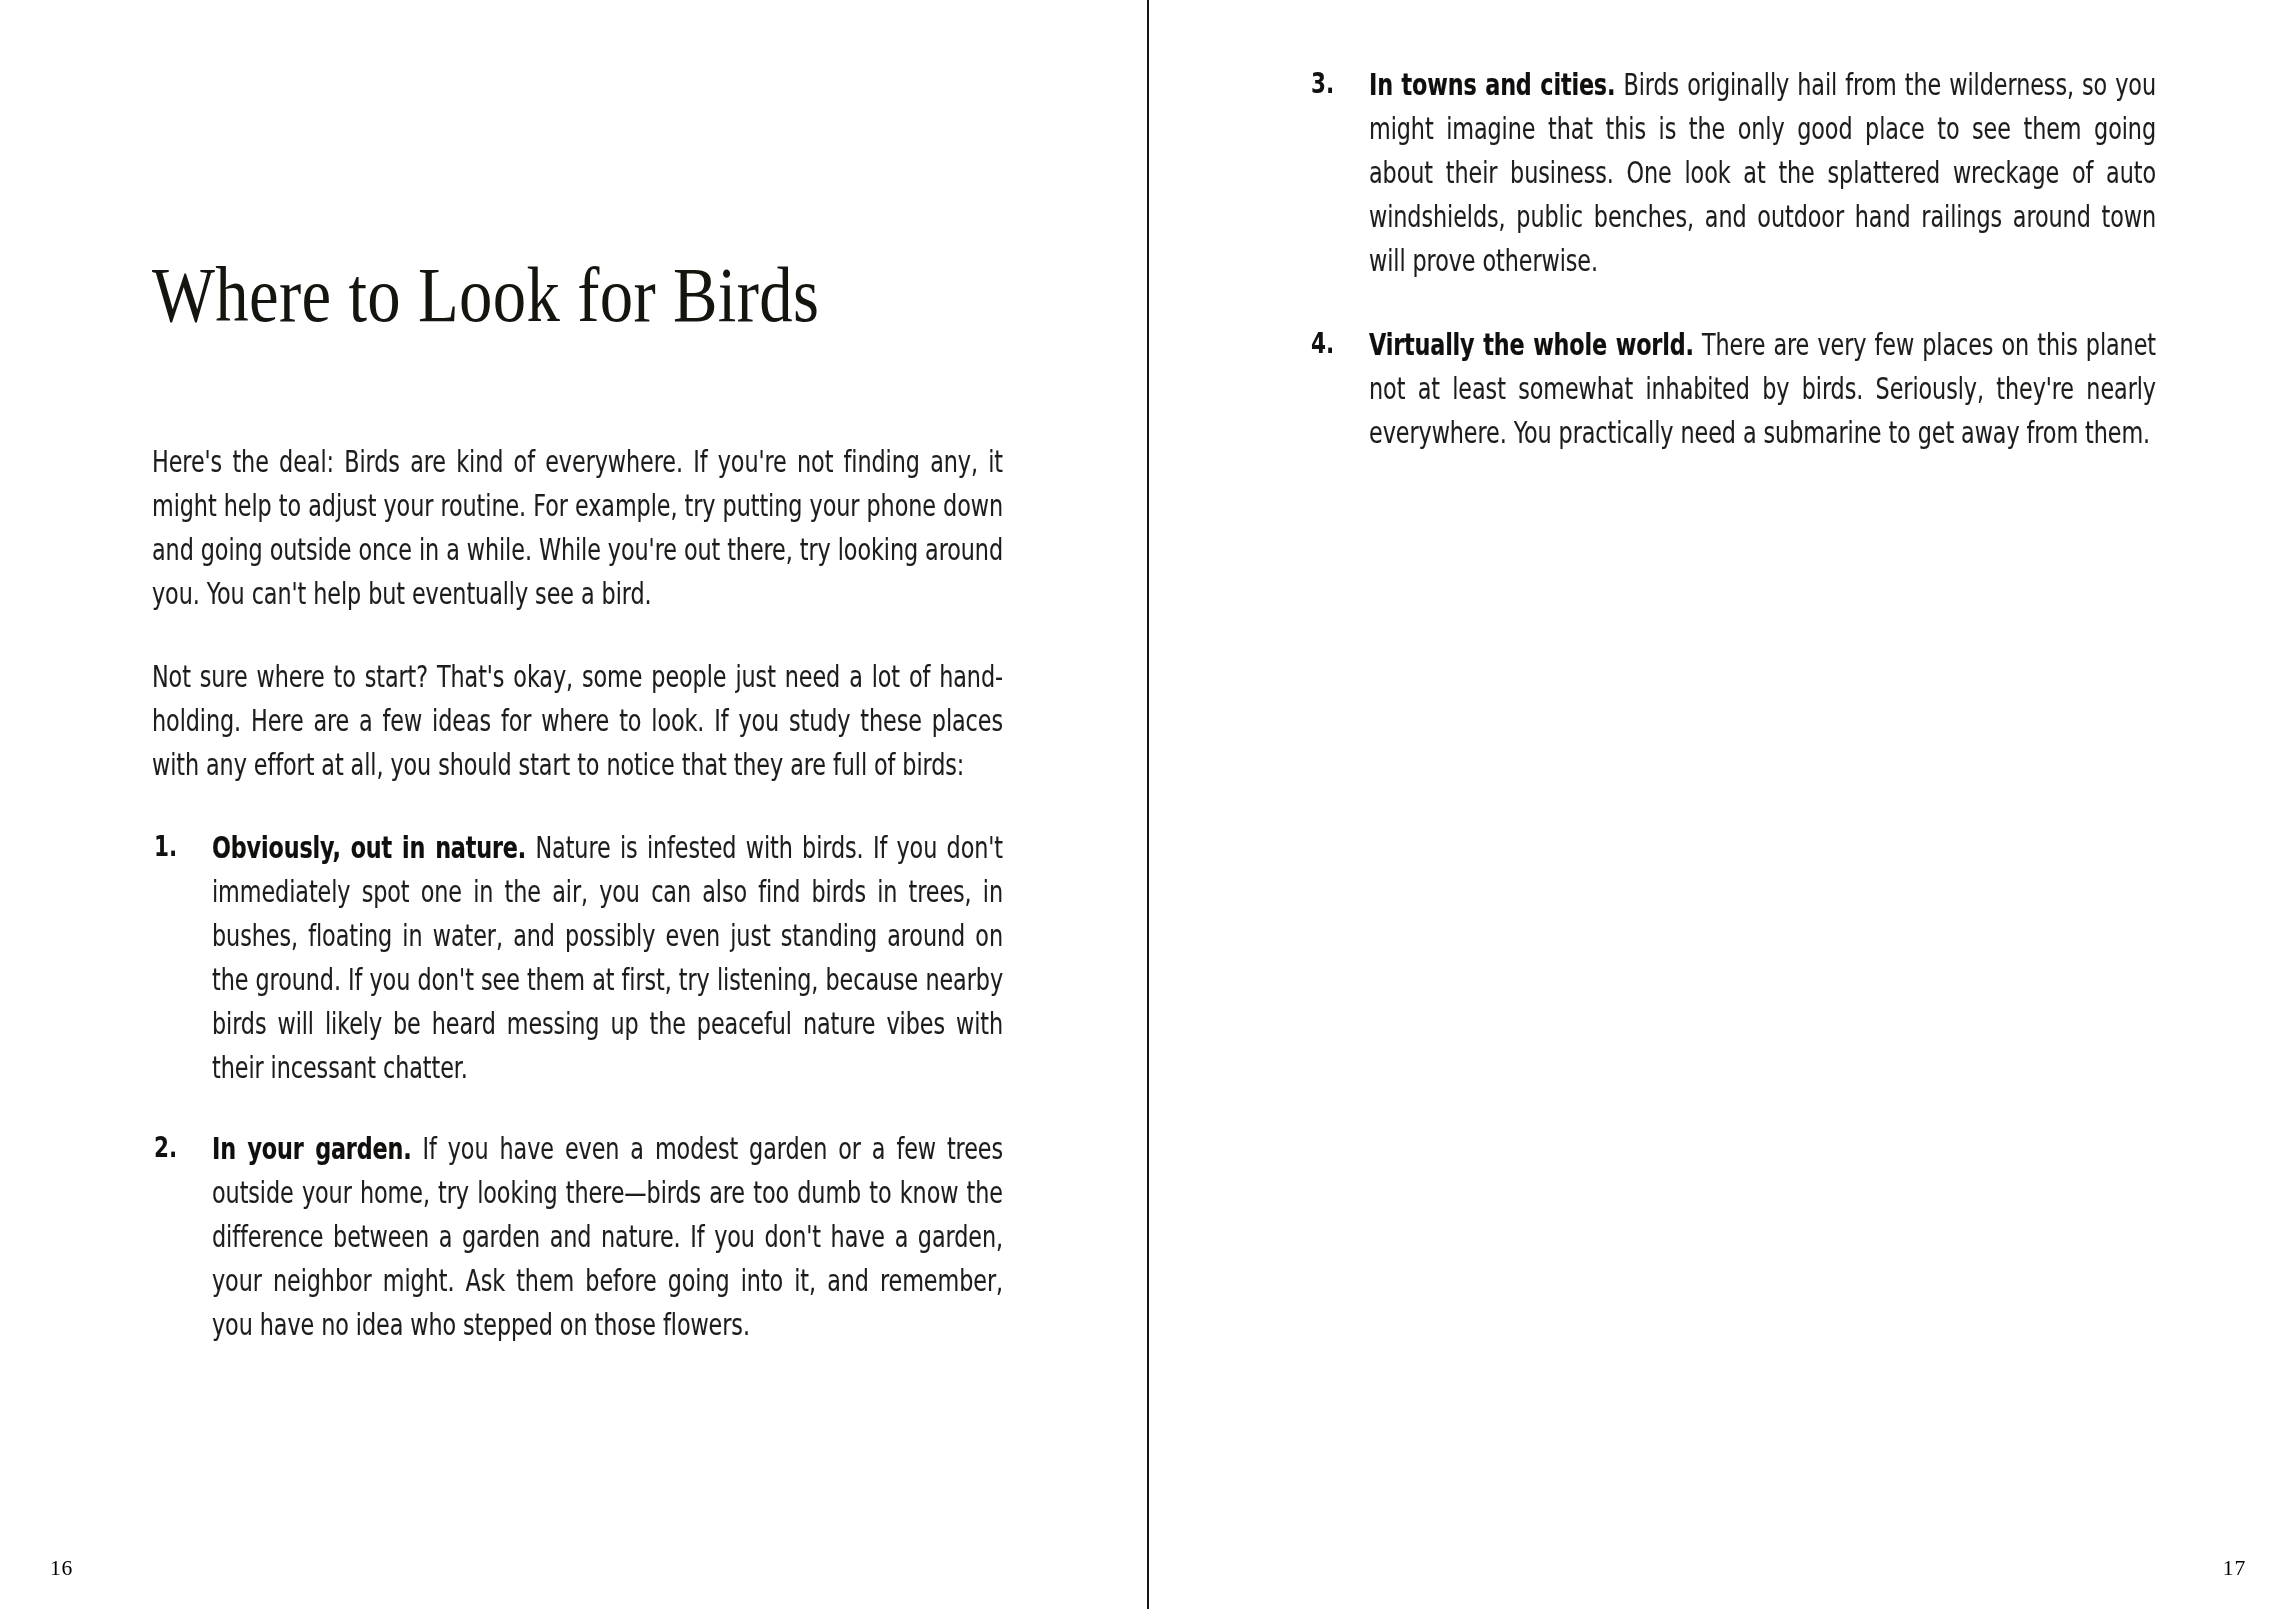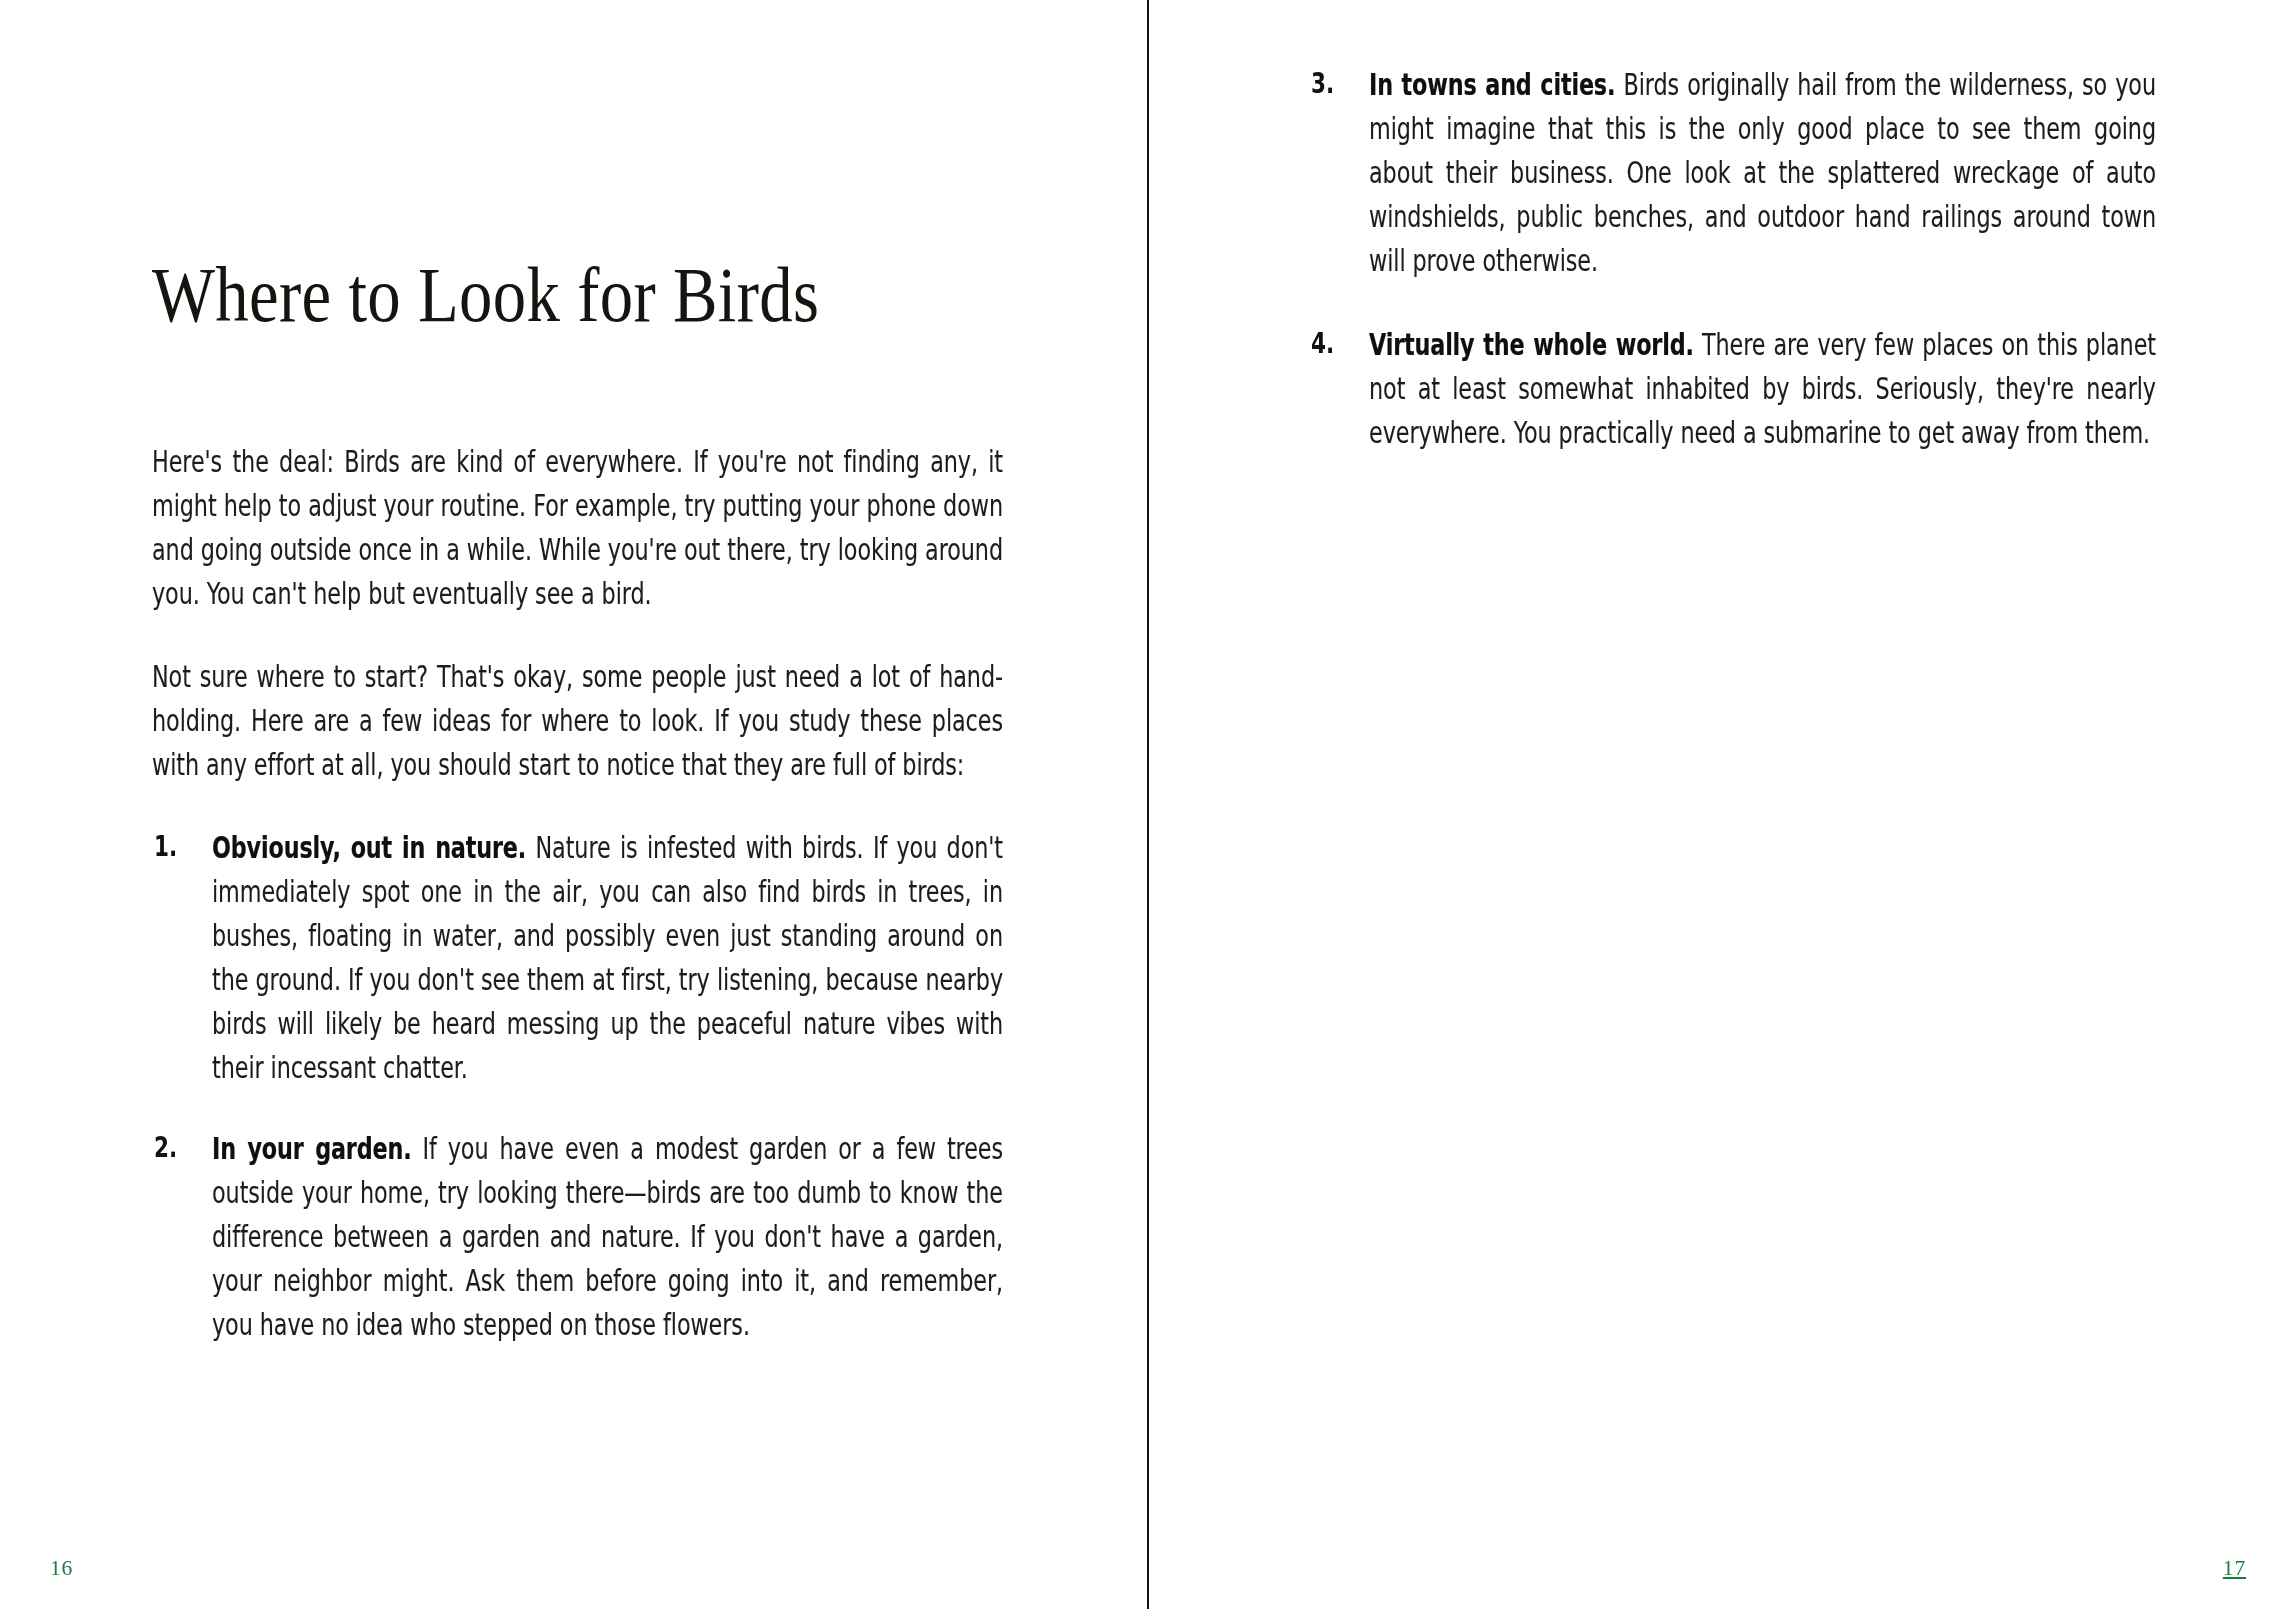--- a/index.html
+++ b/index.html
@@ -138,25 +138,25 @@
   
   .page-right .list-item { margin-bottom: 40px; }
 
   
   .folio {
     position: absolute;
     bottom: 28px;
     font-family: "Liberation Serif", "DejaVu Serif", serif;
     font-size: 21.6px;
     font-weight: 400;
-    color: #15803d;
+    color: #000000;
     letter-spacing: 0.8px;
   }
   .folio-left  { left: 50px; }
-  .folio-right { right: 50px; text-decoration: underline; }
+  .folio-right { right: 50px; }
 </style>
 </head>
 <body>
 
 <div class="spread">
 
   <div class="page page-left">
     <div class="page-body">
 
       <h1 class="chapter-title">Where to Look for Birds</h1>

